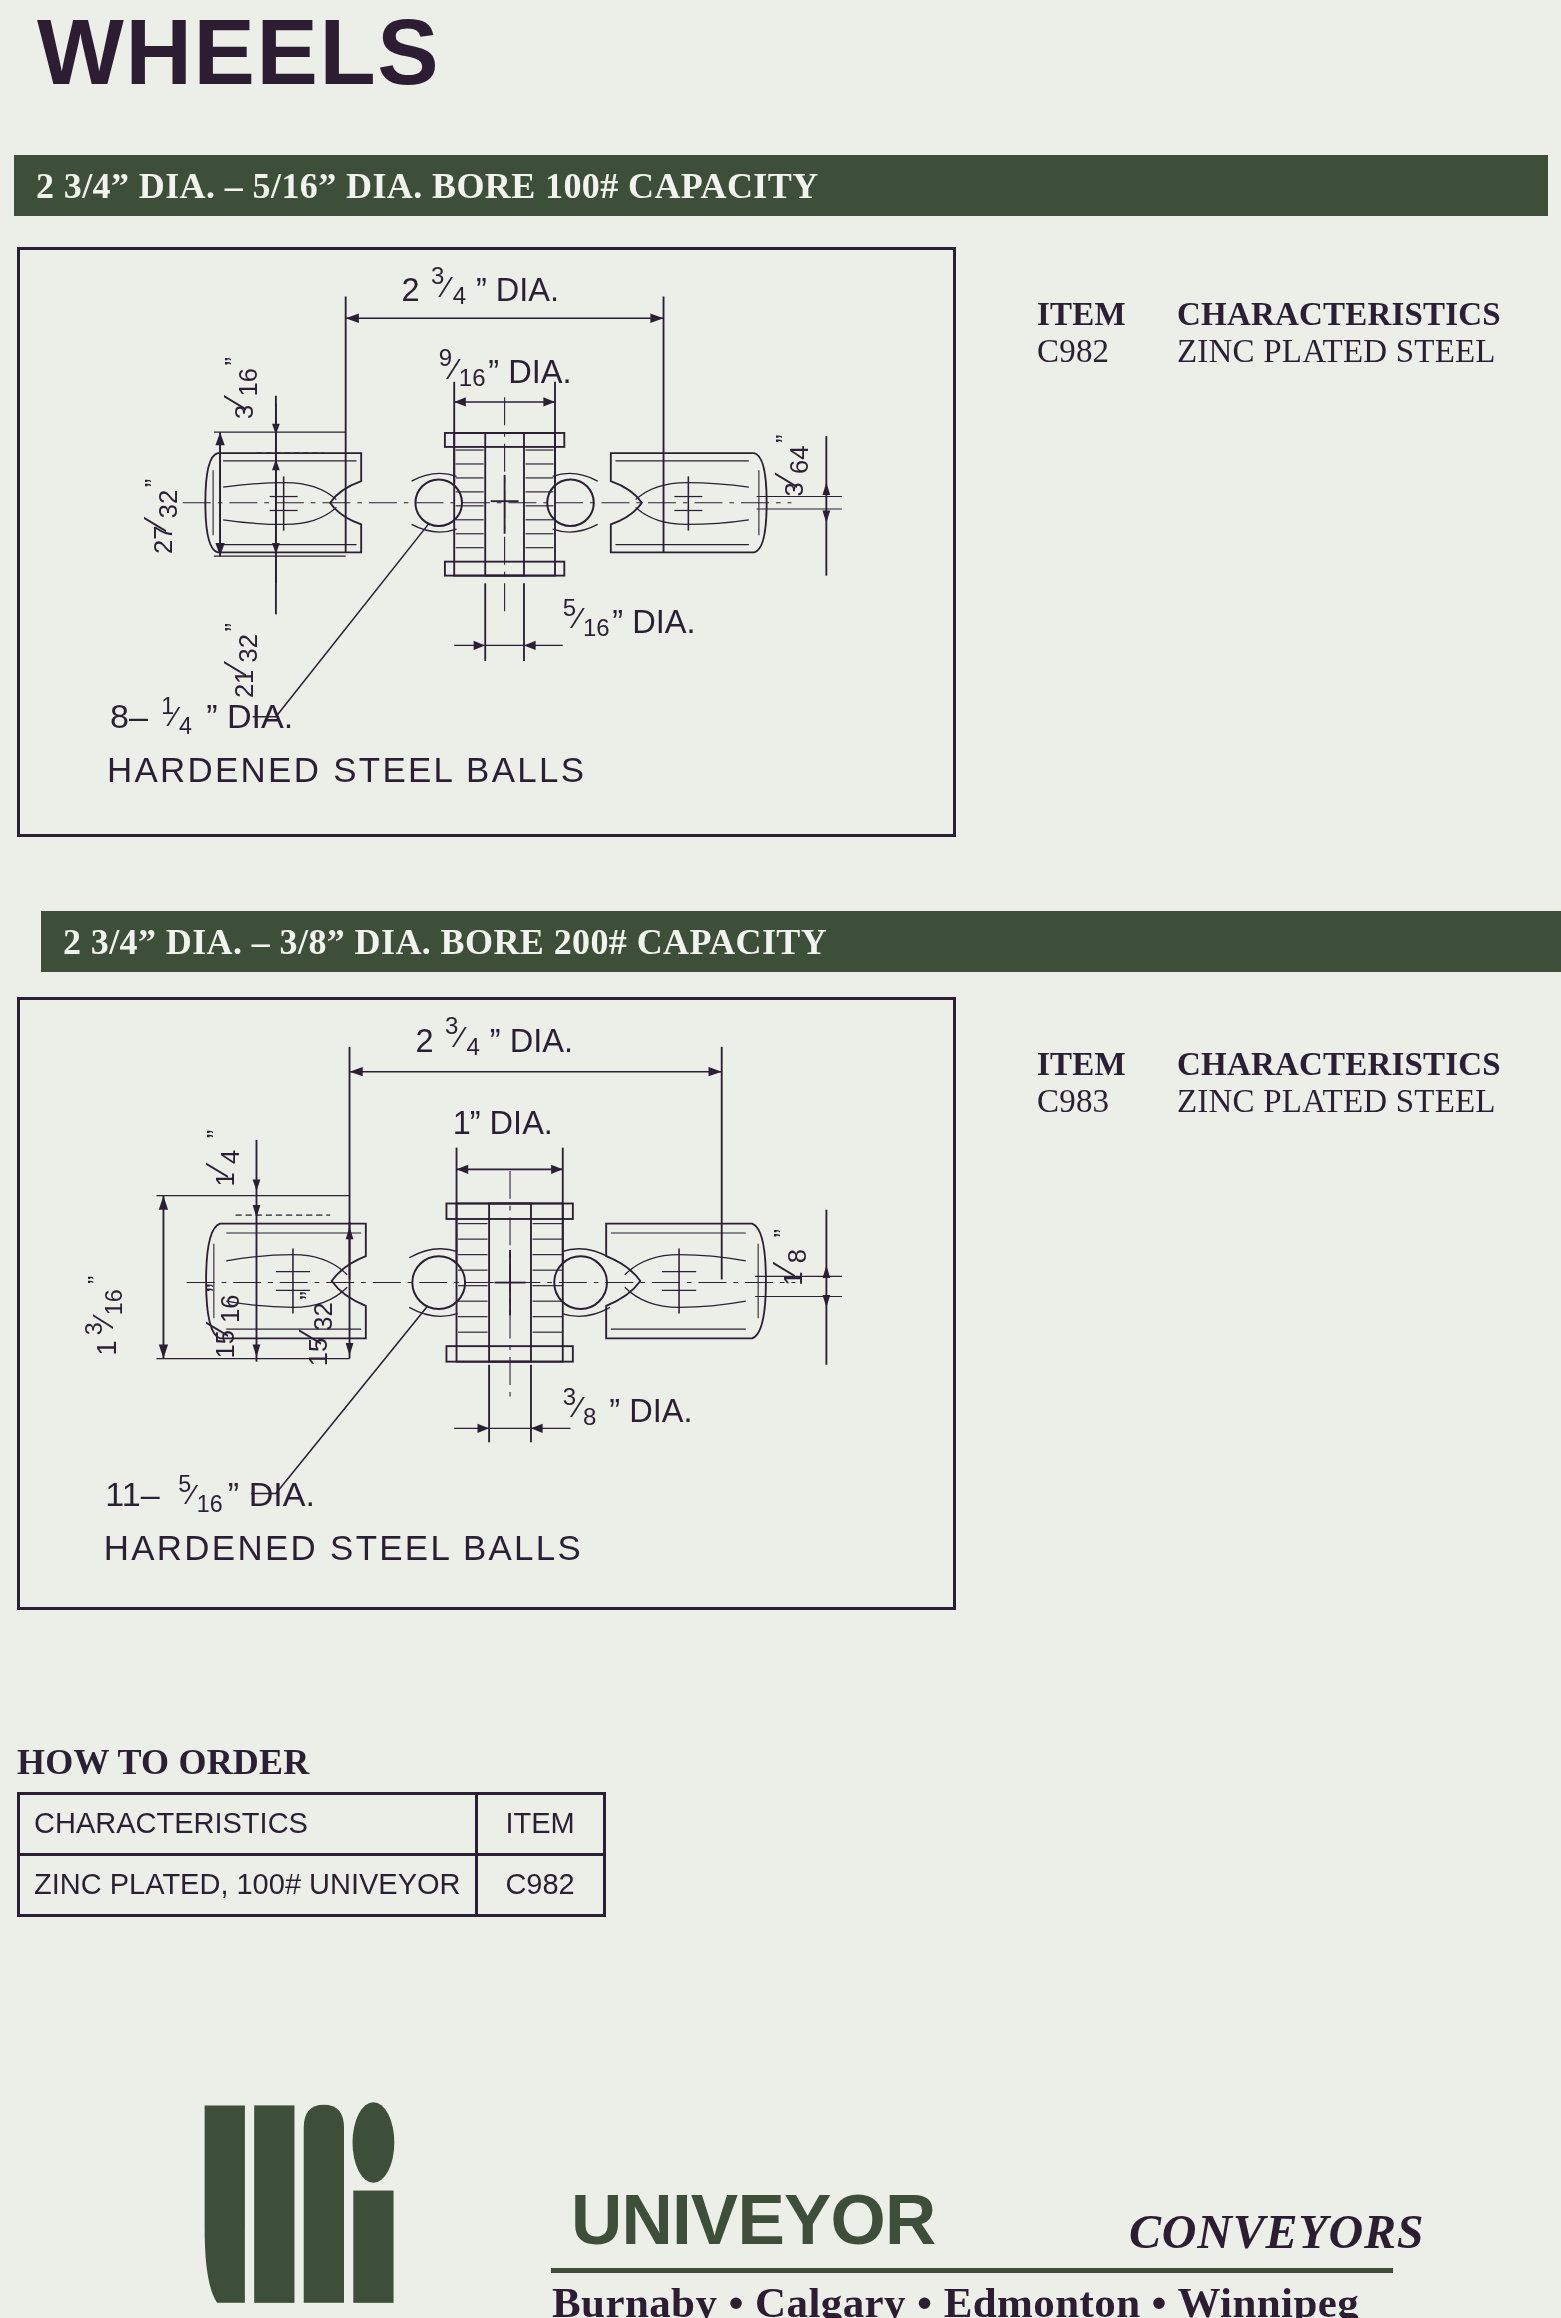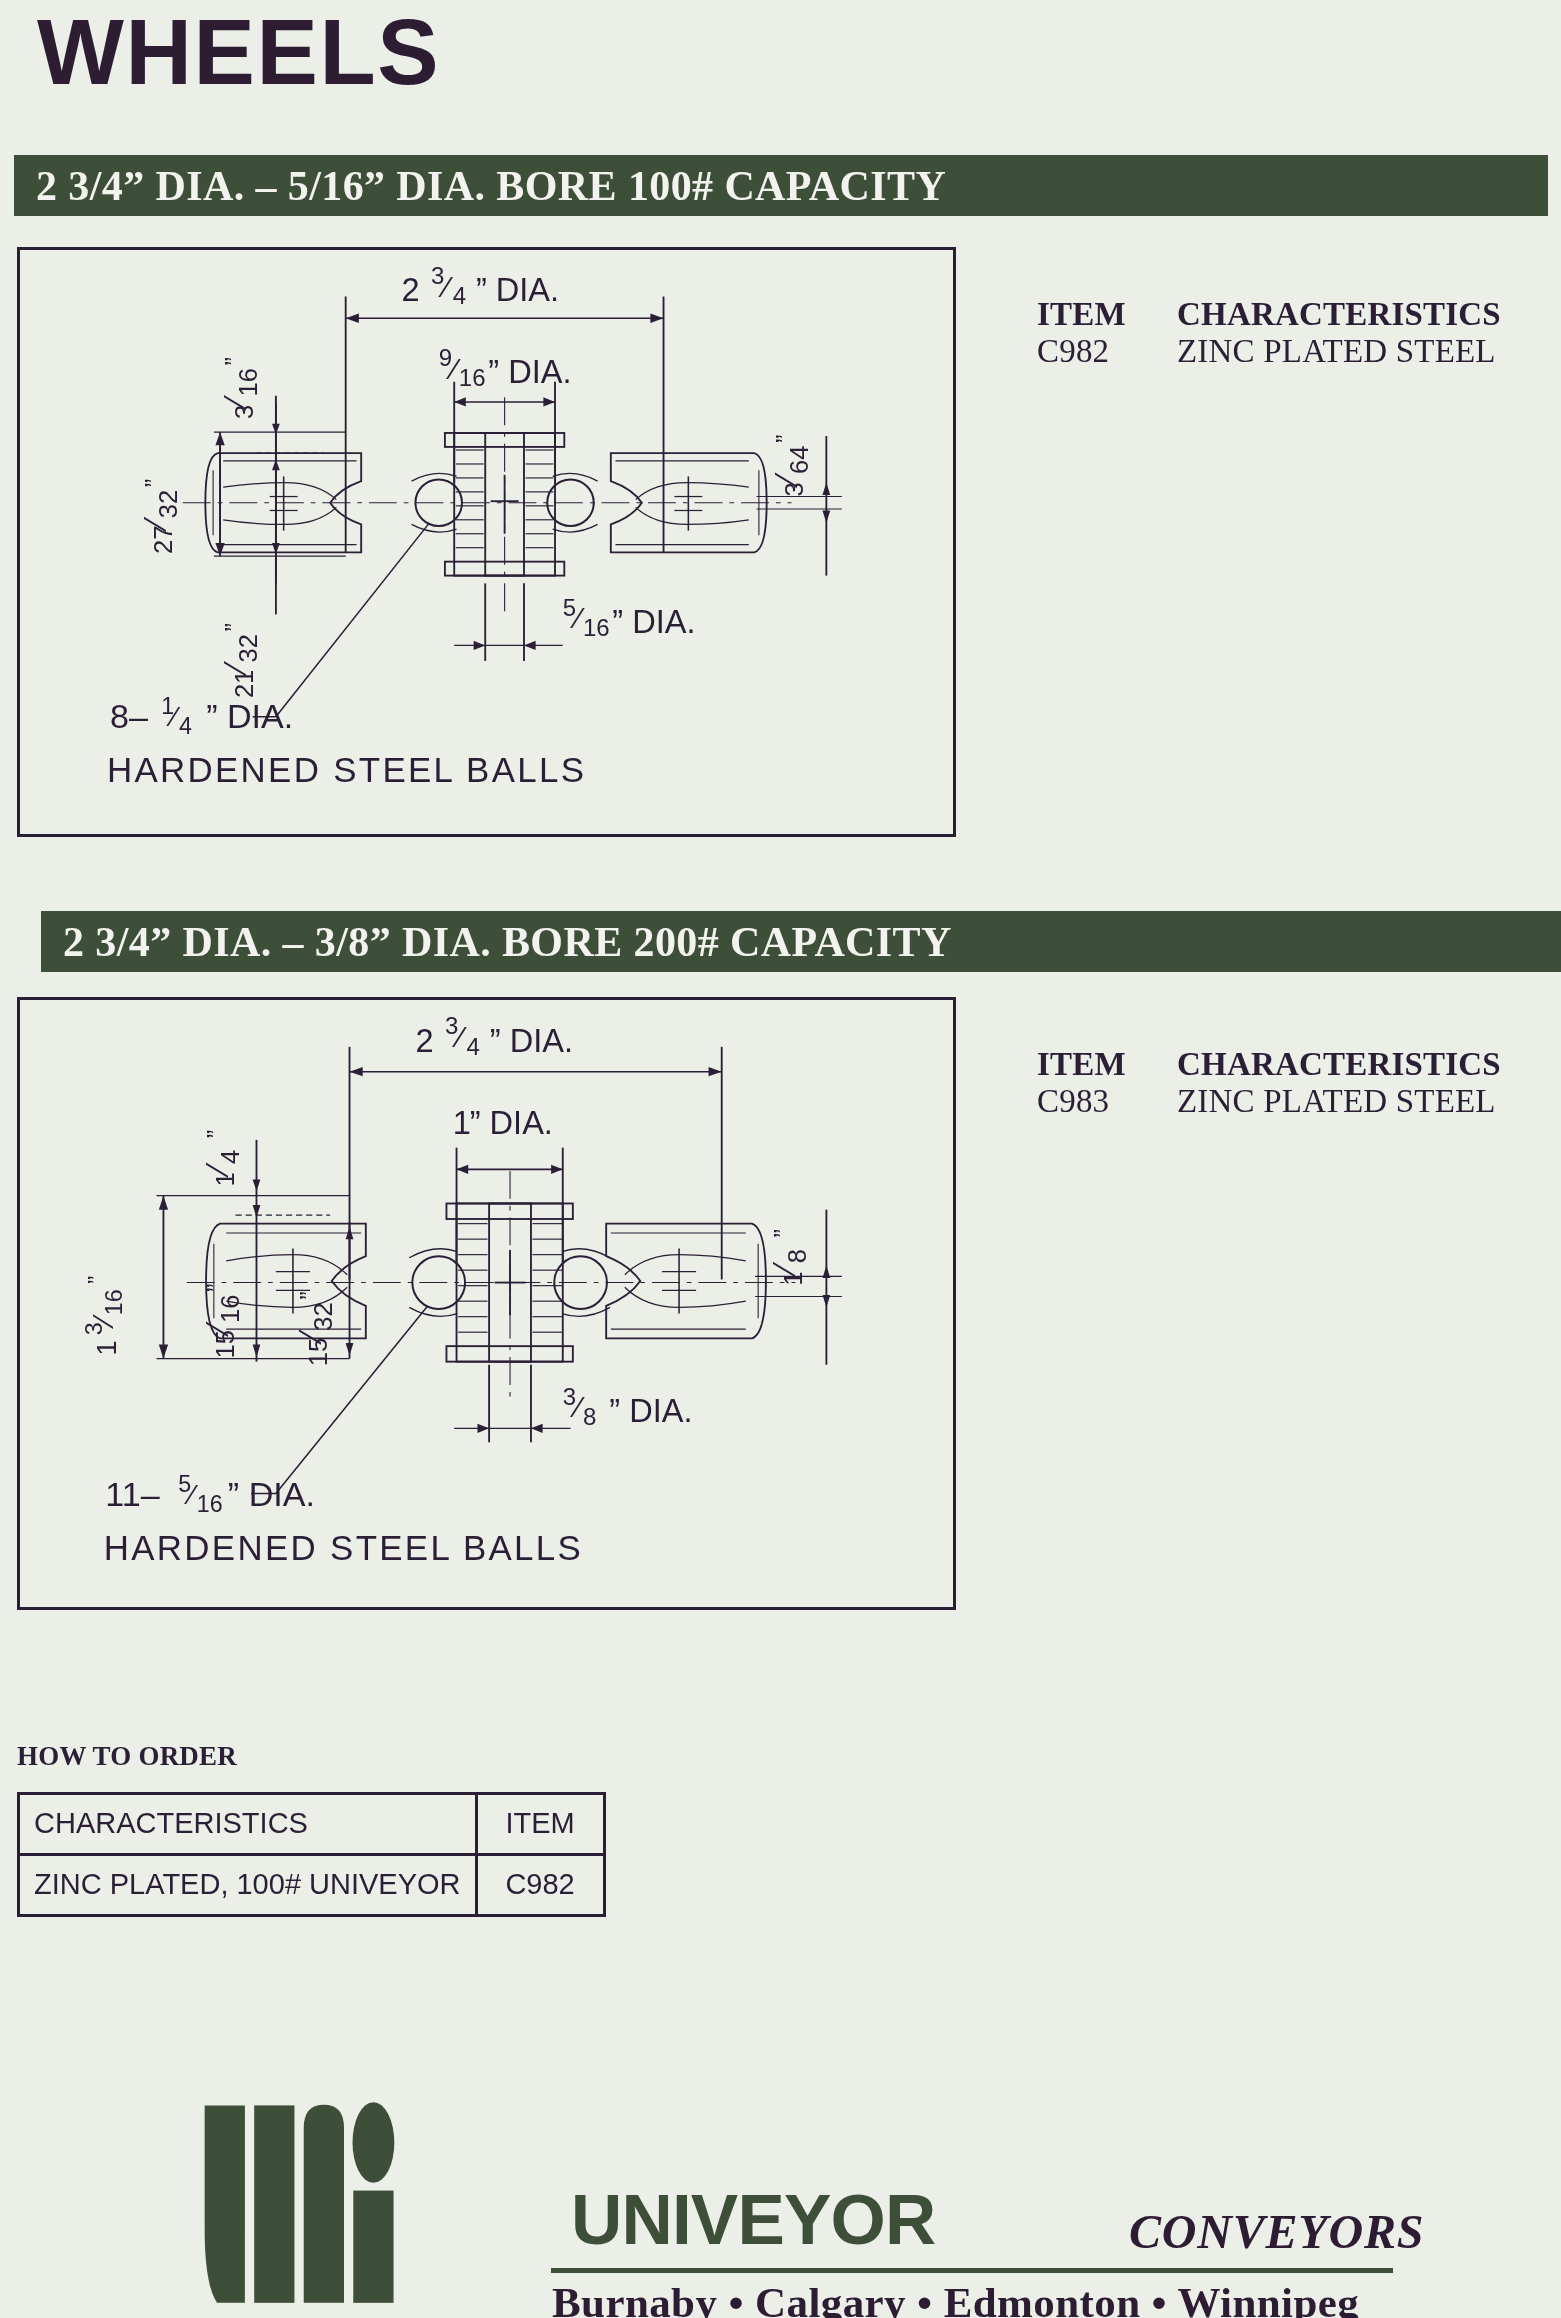--- a/index.html
+++ b/index.html
@@ -24,21 +24,21 @@
     line-height:1;
   }
 
   
   .sect-bar{
     position:absolute;left:14px;width:1534px;height:61px;
     background:#3d4f38;
     color:#f2f2ee;
     font-family:"Liberation Serif",serif;
     font-weight:bold;
-    font-size:42px;
+    font-size:36px;
     letter-spacing:0.4px;
     display:flex;align-items:center;
     padding-left:22px;
     box-sizing:border-box;
   }
   .sect-bar.b1{top:155px;}
   .sect-bar.b2{top:911px;margin-left:27px;}
 
   
   .panel{
@@ -62,21 +62,21 @@
   .spec .hd{font-weight:bold;font-size:33px;letter-spacing:0.2px;}
   .spec .vl{font-size:33px;letter-spacing:0.2px;}
   .spec .c-item{width:140px;flex:0 0 140px;}
   .spec.s1{left:1037px;top:296px;}
   .spec.s2{left:1037px;top:1046px;}
 
   
   .hto-title{
     position:absolute;left:17px;top:1741px;
     font-family:"Liberation Serif",serif;font-weight:bold;
-    font-size:27px;letter-spacing:0.2px;
+    font-size:36px;letter-spacing:0.2px;
   }
   .hto-table{
     position:absolute;left:17px;top:1792px;
     border-collapse:collapse;
     font-family:"Liberation Sans",sans-serif;
   }
   .hto-table td{
     border:3.1px solid #2b1f35;
     font-size:29px;
     padding:12.4px 14px;

